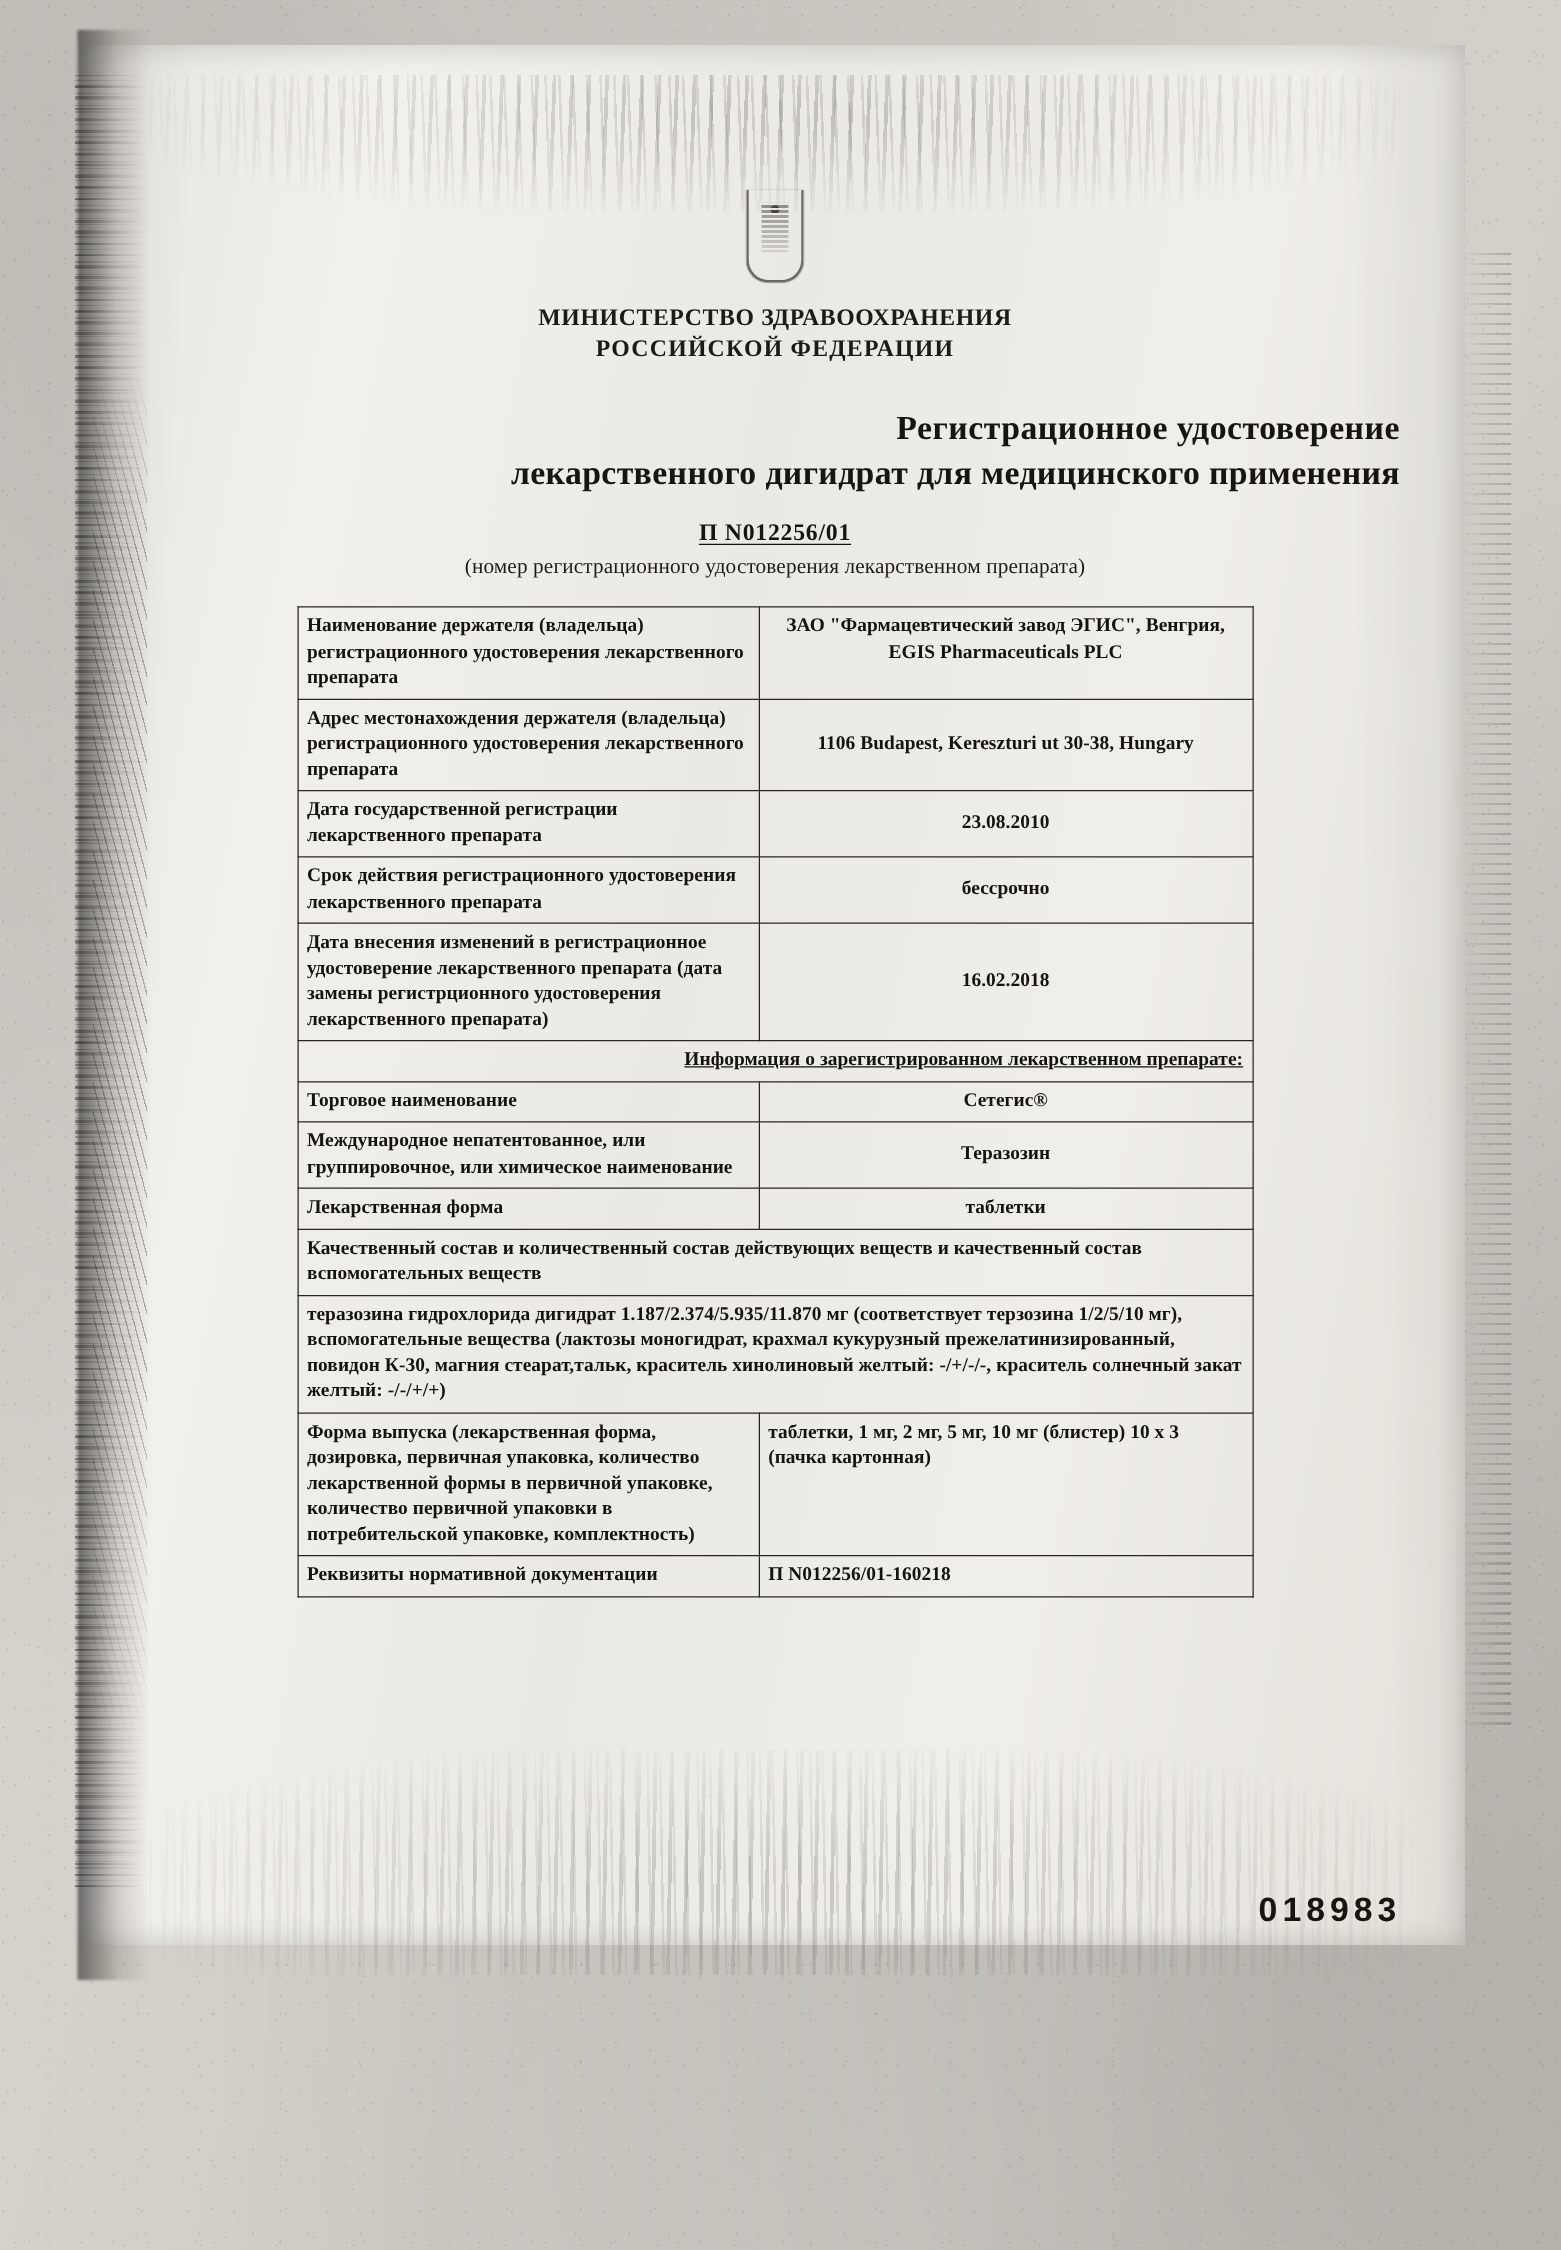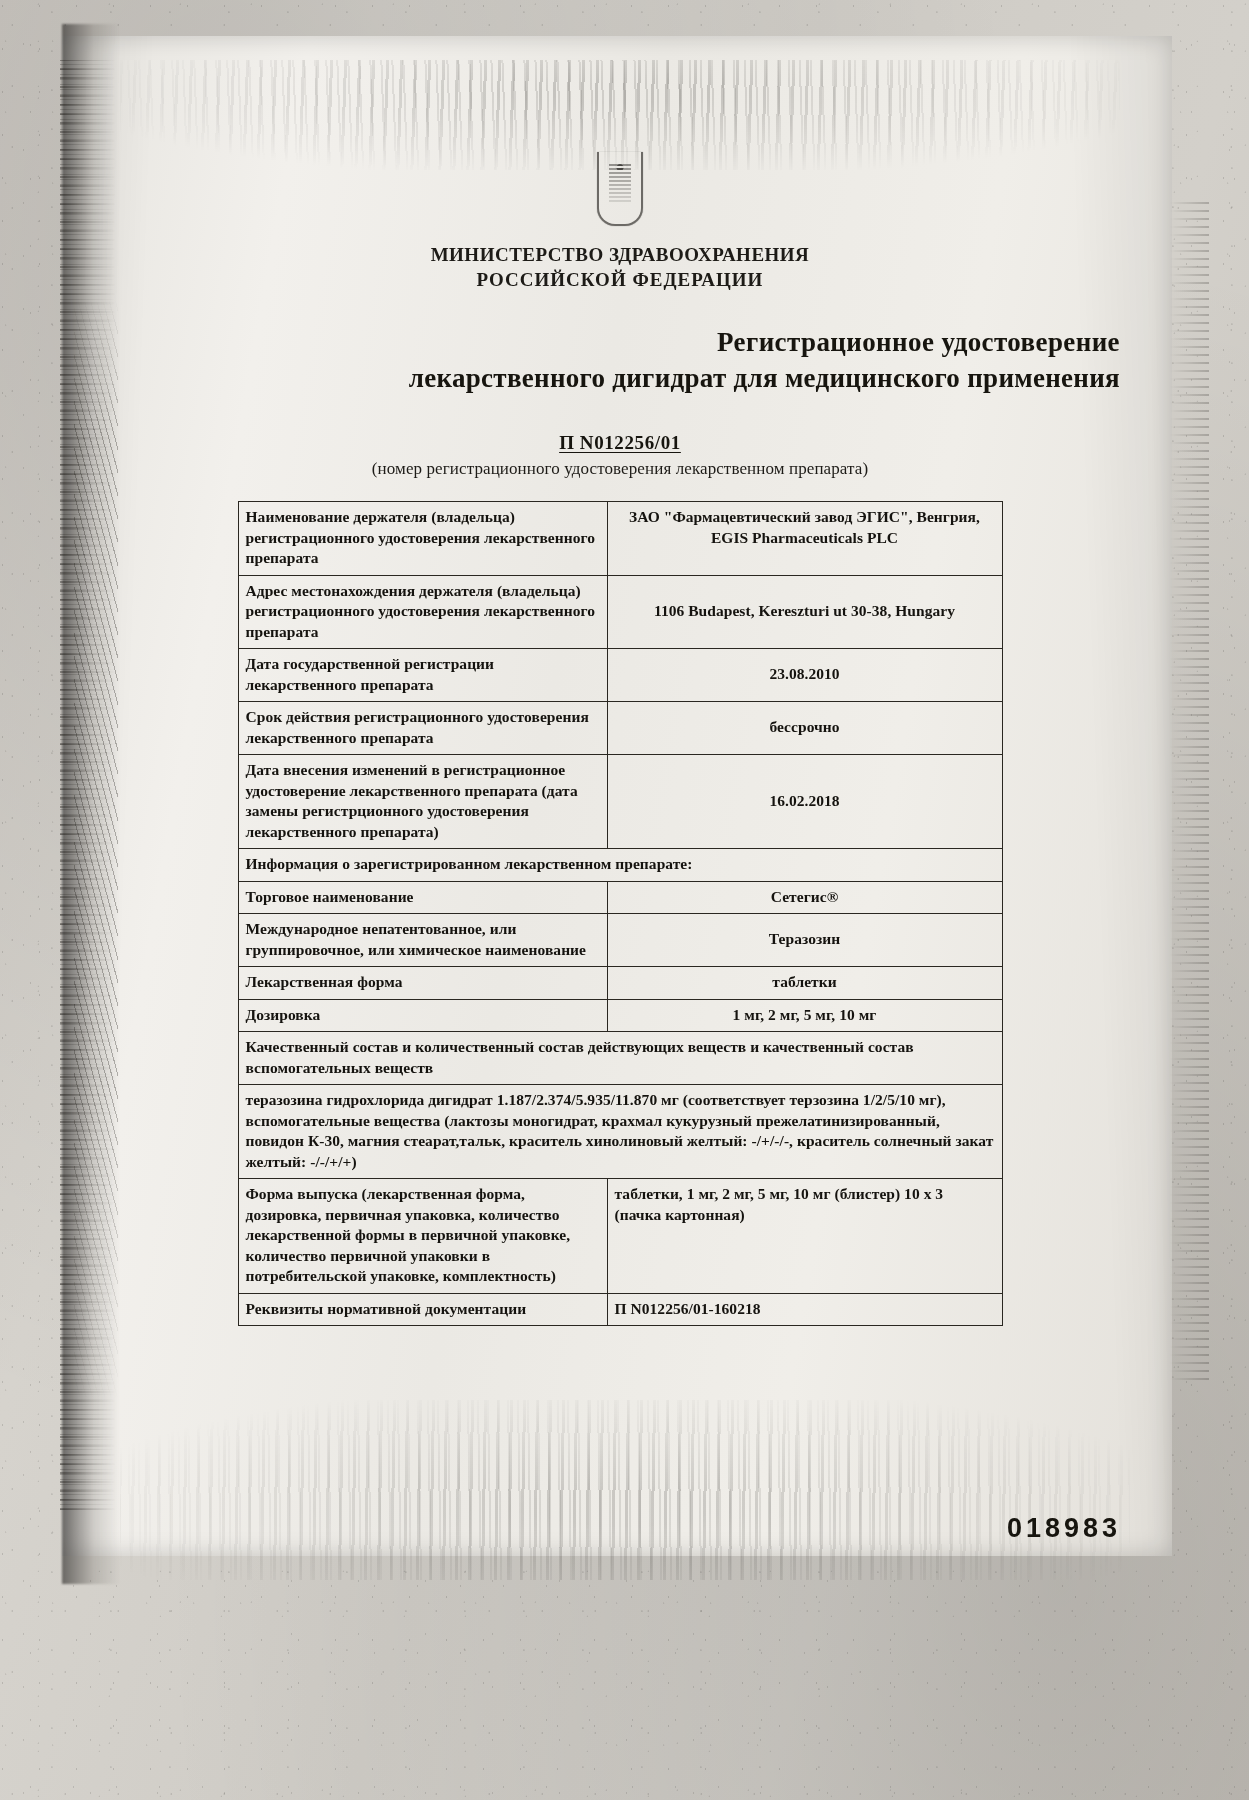--- a/index.html
+++ b/index.html
@@ -131,21 +131,21 @@
     font-weight:bold;
     color:#17150f;
     margin-top:32px;
     filter:blur(.2px);
   }
   .doc-title .t1{font-size:27px;line-height:36px;letter-spacing:.4px;}
   .doc-title .t2{font-size:27px;line-height:36px;letter-spacing:.3px;}
 
   .regno{
     text-align:center;
-    margin-top:36px;
+    margin-top:20px;
   }
   .regno .num{
     font-weight:bold;font-size:19px;color:#17150f;
     text-decoration:underline;text-underline-offset:3px;
     letter-spacing:.6px;
   }
   .regno .cap{
     font-size:17px;color:#1d1b17;margin-top:5px;letter-spacing:.1px;
   }
 
@@ -164,21 +164,21 @@
     vertical-align:top;
     font-size:15.5px;
     line-height:20.5px;
     font-weight:bold;
     letter-spacing:.05px;
   }
   td.label{width:354px;}
   td.value{text-align:center;font-weight:bold;}
   td.value.left{text-align:left;}
   td.full{text-align:left;}
-  td.center-head{text-align:left;font-weight:bold;padding:4px 7px 5px;}
+  td.center-head{text-align:right;font-weight:bold;padding:4px 7px 5px;text-decoration:underline;}
   td.small{font-size:14.6px;line-height:19.5px;}
 
   .sheetfx{
     position:absolute;inset:0;pointer-events:none;
     background:
       linear-gradient(92deg, rgba(0,0,0,0.05) 0 2%, rgba(0,0,0,0) 8%),
       linear-gradient(268deg, rgba(0,0,0,0.05) 0 2%, rgba(0,0,0,0) 9%);
     mix-blend-mode:multiply;
   }
   .faded{filter:blur(.22px);}
@@ -277,24 +277,20 @@
           <td class="value" style="vertical-align:middle">Сетегис®</td>
         </tr>
         <tr>
           <td class="label">Международное непатентованное, или группировочное, или химическое наименование</td>
           <td class="value" style="vertical-align:middle">Теразозин</td>
         </tr>
         <tr>
           <td class="label">Лекарственная форма</td>
           <td class="value">таблетки</td>
         </tr>
-        <tr>
-          <td class="label">Дозировка</td>
-          <td class="value">1 мг, 2 мг, 5 мг, 10 мг</td>
-        </tr>
 
         <tr>
           <td class="full" colspan="2">Качественный состав и количественный состав действующих веществ и качественный состав вспомогательных веществ</td>
         </tr>
         <tr>
           <td class="full small" colspan="2">теразозина гидрохлорида дигидрат 1.187/2.374/5.935/11.870 мг (соответствует терзозина 1/2/5/10 мг), вспомогательные вещества (лактозы моногидрат, крахмал кукурузный прежелатинизированный, повидон К-30, магния стеарат,тальк, краситель хинолиновый желтый: -/+/-/-,  краситель солнечный закат желтый: -/-/+/+)</td>
         </tr>
 
         <tr>
           <td class="label">Форма выпуска (лекарственная форма, дозировка, первичная упаковка, количество лекарственной формы в первичной упаковке, количество первичной упаковки в потребительской упаковке, комплектность)</td>

